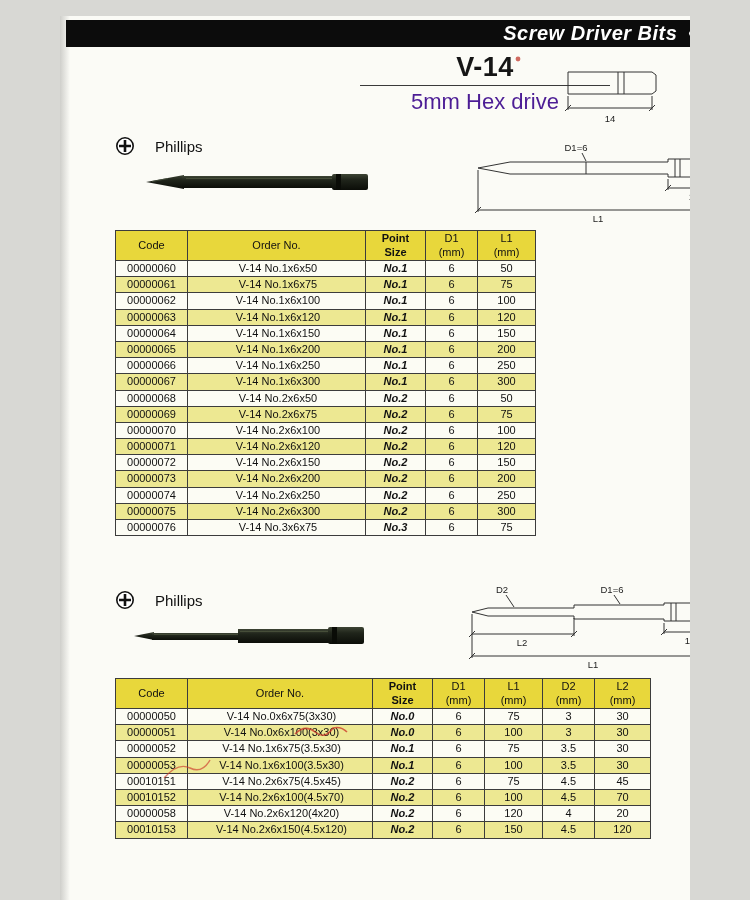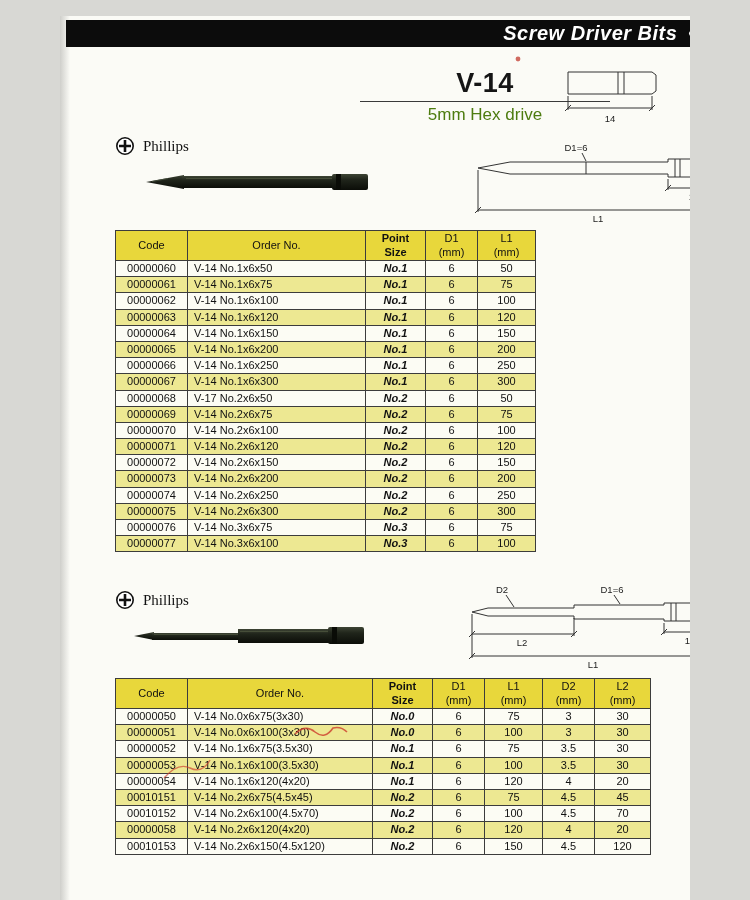--- a/index.html
+++ b/index.html
@@ -10,38 +10,38 @@
      background:linear-gradient(90deg,#cfcfcb,#fbfbf6); pointer-events:none; }
 
   
   .topbar { position:absolute; left:6px; top:4px; width:704px; height:27px; background:#0c0c0c;
      display:flex; align-items:center; justify-content:flex-end; gap:12px; padding-right:7px; }
   .topbar-title { color:#fff; font-size:20px; font-weight:bold; font-style:italic; letter-spacing:.5px; white-space:nowrap; }
   .brand { background:#fff; color:#000; font-weight:bold; font-size:19px; font-style:italic;
      padding:1px 10px; border-radius:50%; letter-spacing:1px; line-height:17px; }
 
   
-  .title-block { position:absolute; left:300px; top:52px; width:250px; text-align:center; }
+  .title-block { position:absolute; left:300px; top:36px; width:250px; text-align:center; }
   .model { font-size:27px; font-weight:bold; color:#151515; letter-spacing:.5px; }
   .title-rule { border-top:1.5px solid #3a3a3a; margin:2px 0 3px; }
-  .subtitle { font-size:17px; color:#4d7c0f; }
-
-  
-  .section-label { position:absolute; display:flex; align-items:center; gap:8px; font-size:15px; color:#111;font-family:Liberation Serif, serif; }
+  .subtitle { font-size:22px; color:#4c1d95; }
+
+  
+  .section-label { position:absolute; display:flex; align-items:center; gap:20px; font-size:15px; color:#111; }
 
   
   .tech text { font-size:9.5px; fill:#222; font-family:"Liberation Sans",sans-serif; }
   .tech line, .tech path, .tech polygon, .tech polyline { stroke:#333; stroke-width:1; fill:none; }
 
   
   .spec { position:absolute; border-collapse:collapse; background:#fff; border:1.5px solid #1f1f1f;padding-left:42px; }
   .spec th, .spec td { border:1px solid #3c3c3c; font-size:11px; text-align:center; padding:1px 3px; height:16px; line-height:1.2; color:#111; }
   .spec thead th { background:#e8d73b; white-space:pre-line; font-weight:normal; height:30px; }
   .spec thead th.b { font-weight:bold; }
-  .spec td.l { text-align:left; padding-left:6px; }
+  .spec td.l { text-align:center; padding-left:6px; }
   .spec td.b { font-weight:bold;font-style:italic; }
   .spec tbody tr:nth-child(odd)  { background:#fcfcf4; }
   .spec tbody tr:nth-child(even) { background:#ede892; }
 
   
   .tab { position:absolute; left:709px; width:35px; display:flex; align-items:center; justify-content:center;
      writing-mode:vertical-rl; font-size:11px; font-weight:bold; letter-spacing:1.5px;
      border-radius:0 6px 6px 0;
      background-image:linear-gradient(90deg, rgba(255,255,255,.35), rgba(255,255,255,0) 55%); }
 
@@ -214,21 +214,21 @@
         </tr>
         <tr>
           <td>00000067</td>
           <td class="l">V-14 No.1x6x300</td>
           <td class="b">No.1</td>
           <td>6</td>
           <td>300</td>
         </tr>
         <tr>
           <td>00000068</td>
-          <td class="l">V-17 No.2x6x50</td>
+          <td class="l">V-14 No.2x6x50</td>
           <td class="b">No.2</td>
           <td>6</td>
           <td>50</td>
         </tr>
         <tr>
           <td>00000069</td>
           <td class="l">V-14 No.2x6x75</td>
           <td class="b">No.2</td>
           <td>6</td>
           <td>75</td>
@@ -274,27 +274,20 @@
           <td class="b">No.2</td>
           <td>6</td>
           <td>300</td>
         </tr>
         <tr>
           <td>00000076</td>
           <td class="l">V-14 No.3x6x75</td>
           <td class="b">No.3</td>
           <td>6</td>
           <td>75</td>
-        </tr>
-        <tr>
-          <td>00000077</td>
-          <td class="l">V-14 No.3x6x100</td>
-          <td class="b">No.3</td>
-          <td>6</td>
-          <td>100</td>
         </tr>
       </tbody>
   </table>
 
   <div class="section-label" style="left:55px;top:574px;">
     <svg width="20" height="20" viewBox="0 0 20 20">
       <circle cx="10" cy="10" r="8.2" fill="#fff" stroke="#111" stroke-width="1.6"></circle>
       <path d="M10 4 V16 M4 10 H16" stroke="#111" stroke-width="2.6" fill="none"></path>
     </svg>
     <span>Phillips</span>
@@ -415,29 +408,20 @@
         <tr>
           <td>00000053</td>
           <td class="l">V-14 No.1x6x100(3.5x30)</td>
           <td class="b">No.1</td>
           <td>6</td>
           <td>100</td>
           <td>3.5</td>
           <td>30</td>
         </tr>
         <tr>
-          <td>00000054</td>
-          <td class="l">V-14 No.1x6x120(4x20)</td>
-          <td class="b">No.1</td>
-          <td>6</td>
-          <td>120</td>
-          <td>4</td>
-          <td>20</td>
-        </tr>
-        <tr>
           <td>00010151</td>
           <td class="l">V-14 No.2x6x75(4.5x45)</td>
           <td class="b">No.2</td>
           <td>6</td>
           <td>75</td>
           <td>4.5</td>
           <td>45</td>
         </tr>
         <tr>
           <td>00010152</td>

